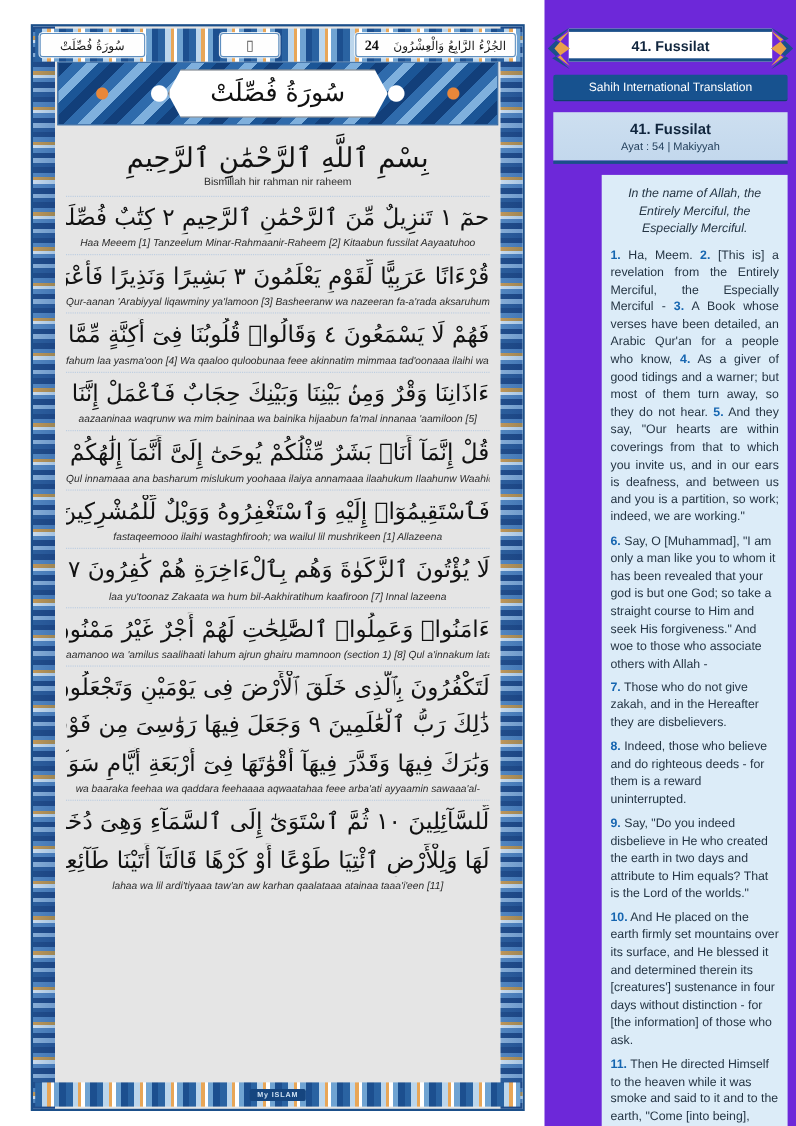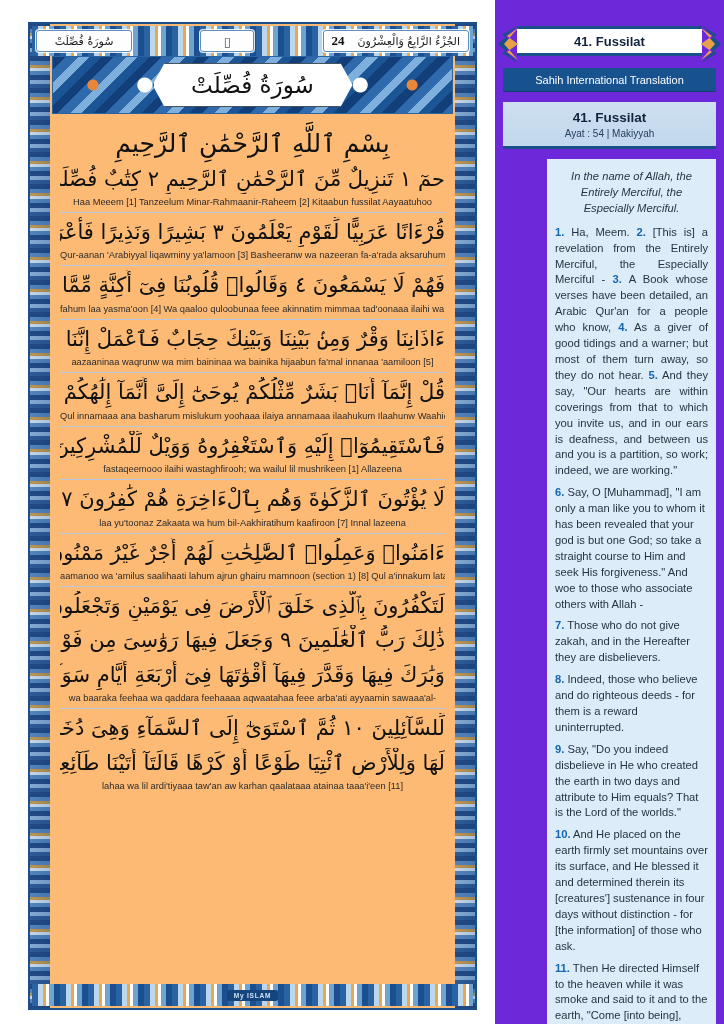--- a/index.html
+++ b/index.html
@@ -28,21 +28,21 @@
     height: 1024px;
     padding: 22px 18px 14px 28px;
   }
 
   
   .frame {
     position: relative;
     width: 100%;
     height: 100%;
     border: 2px solid #1b4f8a;
-    background: #fdba74;
+    background: #e5e5e5;
   }
 
   .ribbon-v {
     position: absolute;
     top: 0; bottom: 0;
     width: 20px;
     background:
       repeating-linear-gradient(180deg,
         #1c4f8f 0px, #1c4f8f 5px,
         #5c93c9 5px, #5c93c9 9px,
@@ -193,20 +193,21 @@
     overflow: hidden;
   }
   .ayah-tr {
     text-align: center;
     font-size: 9.3px;
     color: #2b2b2b;
     padding: 3px 0 5px;
     border-bottom: 1px dotted #b9cbe0;
     white-space: nowrap;
     overflow: hidden;
+    font-style: italic;
   }
   .ayah-line:last-child .ayah-tr { border-bottom: none; }
 
   
   .footer-band {
     position: absolute;
     bottom: 2px; left: 2px; right: 2px;
     height: 22px;
     display: flex;
     align-items: center;
@@ -348,20 +349,21 @@
 
       <div class="surah-band">
         <div class="surah-cartouche">
           <span class="surah-name">سُورَةُ فُصِّلَتْ</span>
         </div>
       </div>
 
       <div class="mushaf-body">
 
         <div class="bismillah-arabic">بِسْمِ ٱللَّهِ ٱلرَّحْمَٰنِ ٱلرَّحِيمِ</div>
+        <div class="bismillah-translit">Bismillah hir rahman nir raheem</div>
 
         <div id="ayah-lines">
             <div class="ayah-line">
               <div class="ayah-ar">حمٓ ١ تَنزِيلٌ مِّنَ ٱلرَّحْمَٰنِ ٱلرَّحِيمِ ٢ كِتَٰبٌ فُصِّلَتْ ءَايَٰتُهُۥ</div>
               <div class="ayah-tr">Haa Meeem [1] Tanzeelum Minar-Rahmaanir-Raheem [2] Kitaabun fussilat Aayaatuhoo</div>
             </div>
             <div class="ayah-line">
               <div class="ayah-ar">قُرْءَانًا عَرَبِيًّا لِّقَوْمٍ يَعْلَمُونَ ٣ بَشِيرًا وَنَذِيرًا فَأَعْرَضَ أَكْثَرُهُمْ</div>
               <div class="ayah-tr">Qur-aanan 'Arabiyyal liqawminy ya'lamoon [3] Basheeranw wa nazeeran fa-a'rada aksaruhum</div>
             </div>

